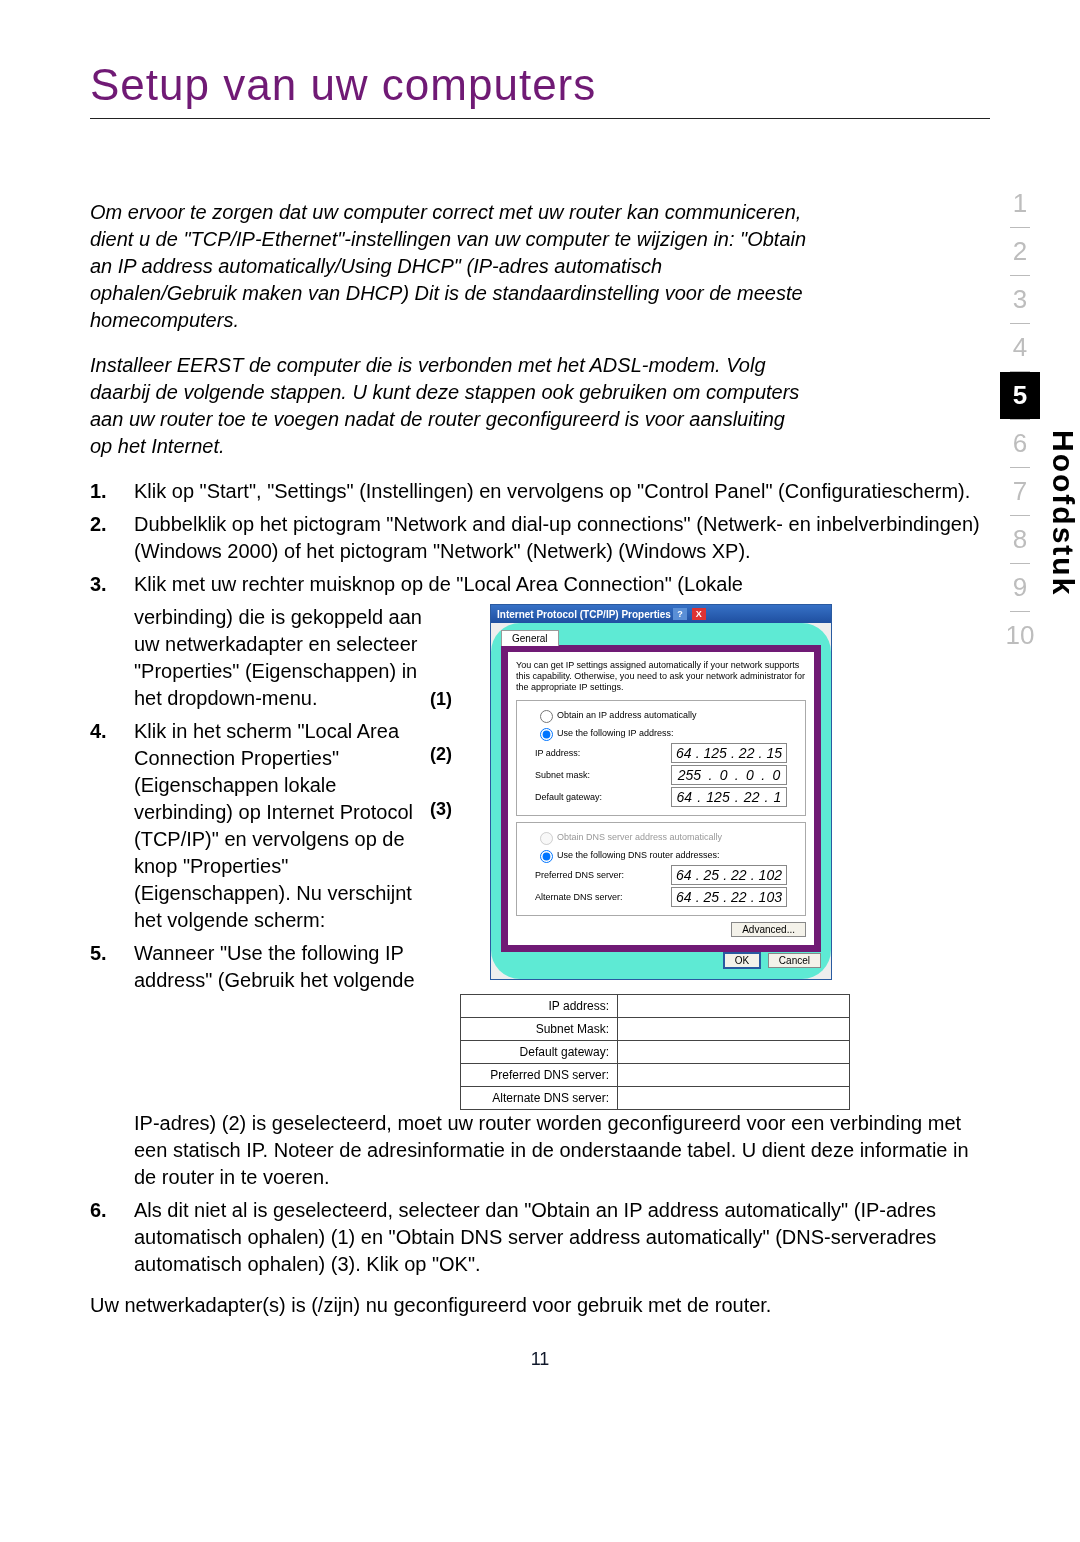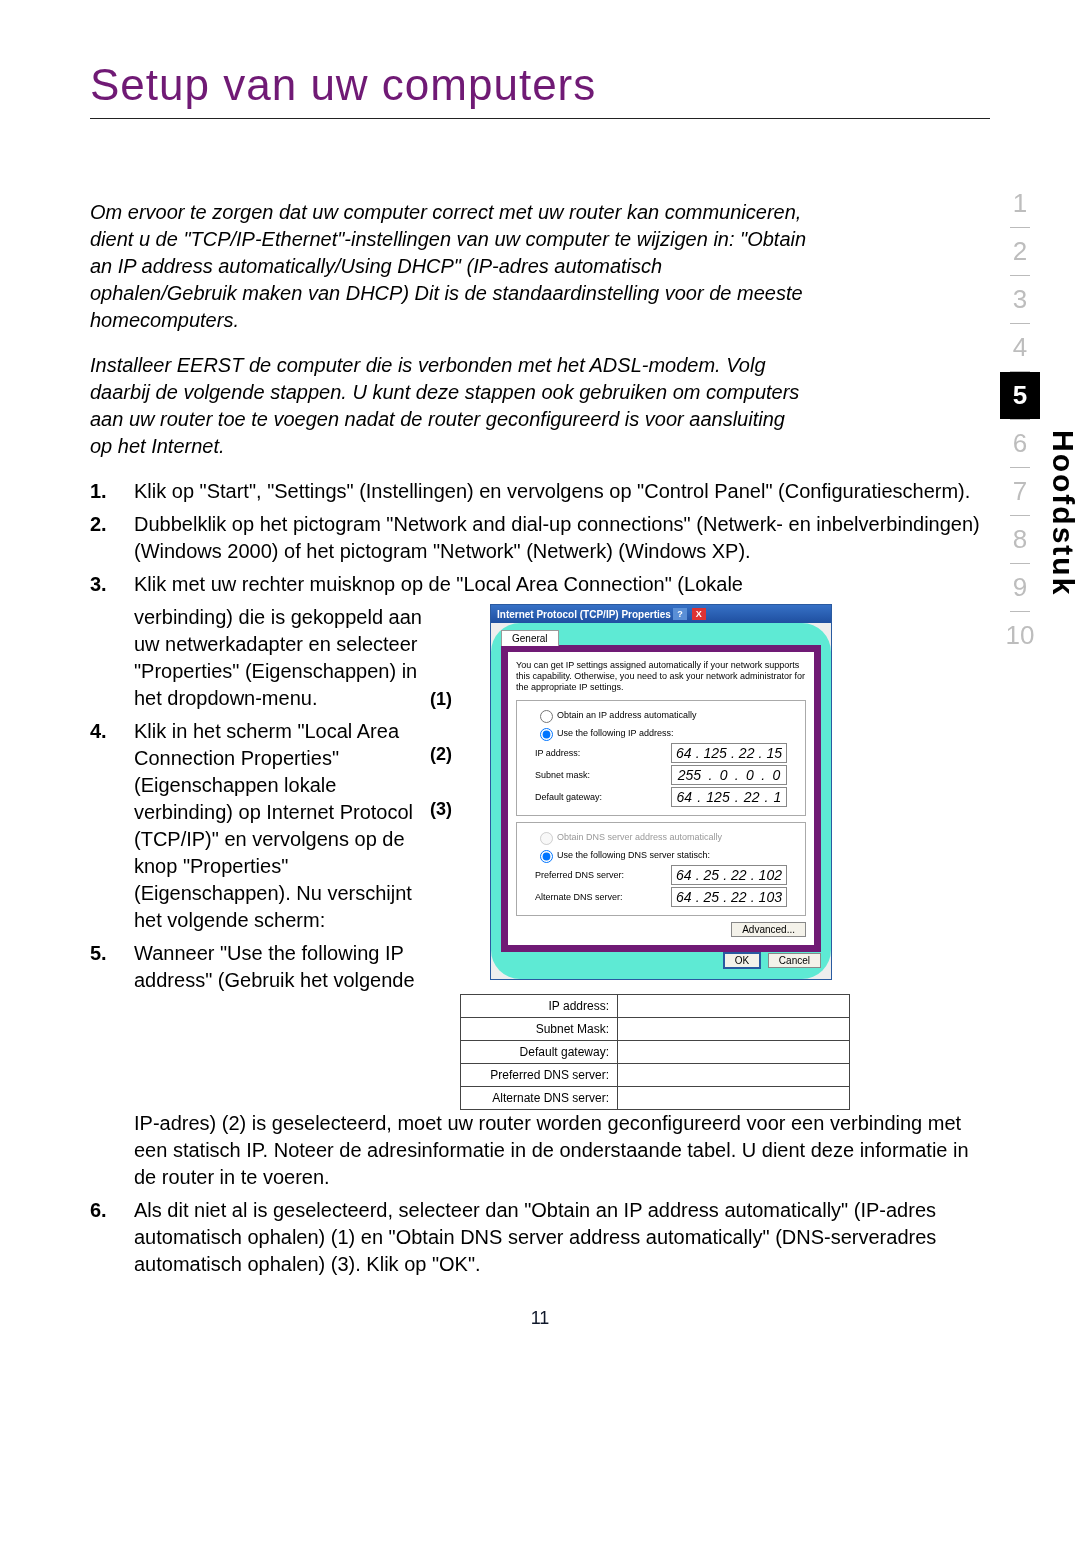--- a/index.html
+++ b/index.html
@@ -285,21 +285,21 @@
               </div>
             </fieldset>
 
             <fieldset class="dlg-fs">
               <div class="dlg-row">
                 <input type="radio" class="dlg-radio" disabled="" style="">
                 <label style="color:#999">Obtain DNS server address automatically</label>
               </div>
               <div class="dlg-row">
                 <input type="radio" class="dlg-radio" checked="" style="">
-                <label>Use the following DNS server statisch:</label>
+                <label>Use the following DNS router addresses:</label>
               </div>
               <div class="dlg-row">
                 <label>Preferred DNS server:</label>
                 <span class="ip-box">
                   <span>64</span>.<span>25</span>.<span>22</span>.<span>102</span>
                 </span>
               </div>
               <div class="dlg-row">
                 <label>Alternate DNS server:</label>
                 <span class="ip-box">
@@ -348,20 +348,21 @@
     <li>
       <span class="step-num"></span>
       <span class="step-body">IP-adres) (2) is geselecteerd, moet uw router worden geconfigureerd voor een verbinding met een statisch IP. Noteer de adresinformatie in de onderstaande tabel. U dient deze informatie in de router in te voeren.</span>
     </li>
     <li>
       <span class="step-num">6.</span>
       <span class="step-body">Als dit niet al is geselecteerd, selecteer dan "Obtain an IP address automatically" (IP-adres automatisch ophalen) (1) en "Obtain DNS server address automatically" (DNS-serveradres automatisch ophalen) (3). Klik op "OK".</span>
     </li>
   </ol>
 
+  <div class="closing">Uw netwerkadapter(s) is (/zijn) nu geconfigureerd voor gebruik met de router.</div>
 
   <div class="page-num">11</div>
 
   <div class="chapnav" id="chapnav">
       <div class="chap">1</div>
       <div class="sep"></div>
       <div class="chap">2</div>
       <div class="sep"></div>
       <div class="chap">3</div>
       <div class="sep"></div>

